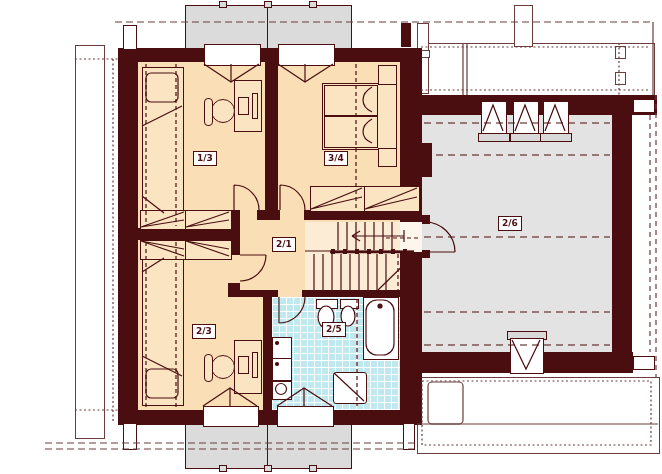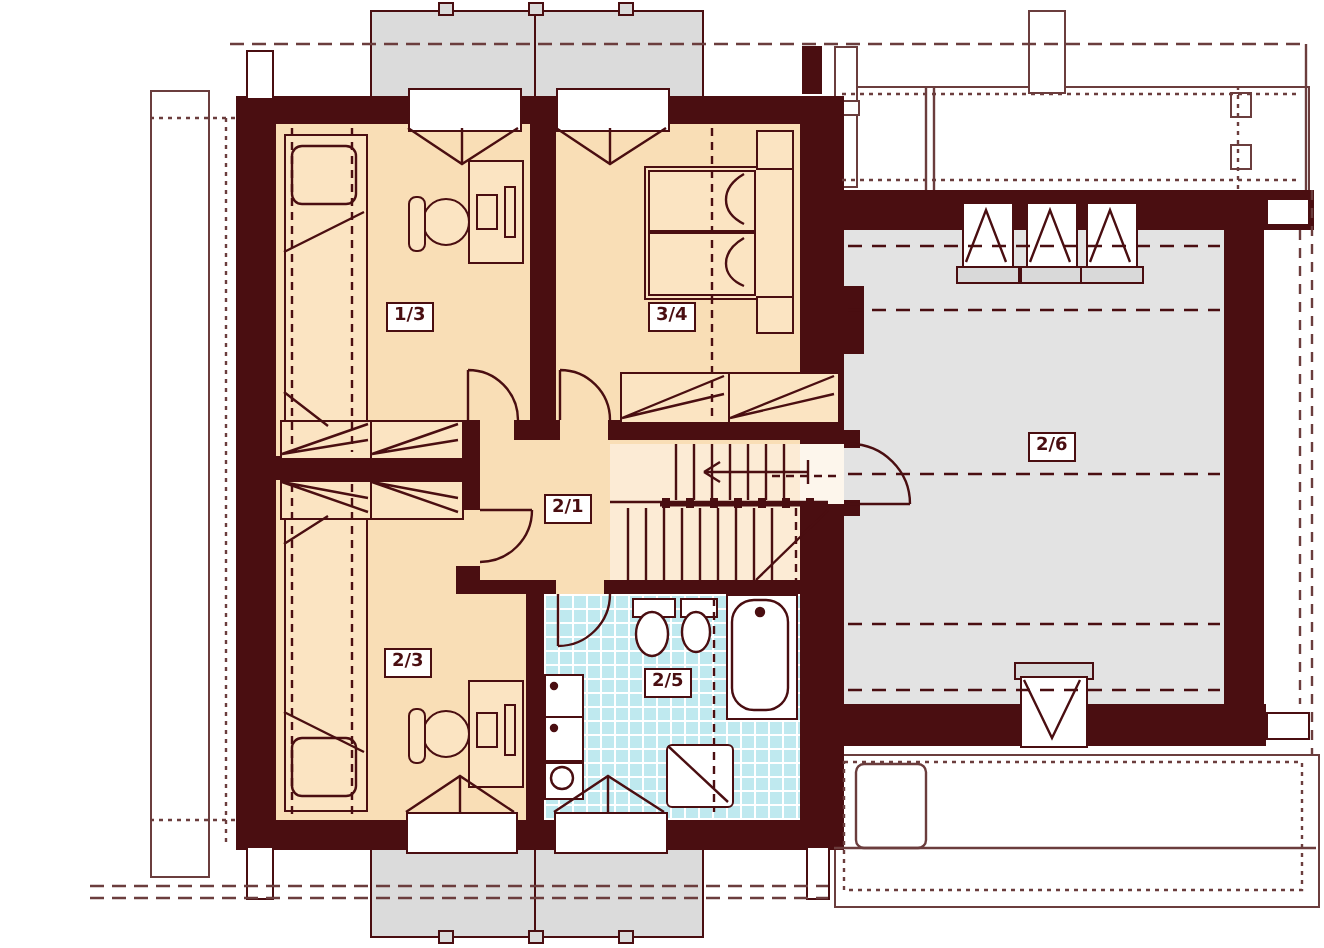--- a/index.html
+++ b/index.html
@@ -248,20 +248,20 @@
       <rect x="331" y="249" width="4" height="5"></rect>
         <rect x="343" y="249" width="4" height="5"></rect>
       <rect x="355" y="249" width="4" height="5"></rect>
         <rect x="367" y="249" width="4" height="5"></rect>
       <rect x="379" y="249" width="4" height="5"></rect>
         <rect x="391" y="249" width="4" height="5"></rect>
       <rect x="403" y="249" width="4" height="5"></rect>
     </g>
   </svg>
 
-  <div class="a lbl" style="left:272px;top:247px;">2/1</div>
+  <div class="a lbl" style="left:272px;top:237px;">2/1</div>
   <div class="a lbl" style="left:192px;top:324px;">2/3</div>
   <div class="a lbl" style="left:193px;top:151px;">1/3</div>
   <div class="a lbl" style="left:324px;top:151px;">3/4</div>
-  <div class="a lbl" style="left:322px;top:334px;">2/5</div>
-  <div class="a lbl" style="left:514px;top:216px;">2/6</div>
+  <div class="a lbl" style="left:322px;top:322px;">2/5</div>
+  <div class="a lbl" style="left:498px;top:216px;">2/6</div>
 
 </div>
 
 </body></html>

